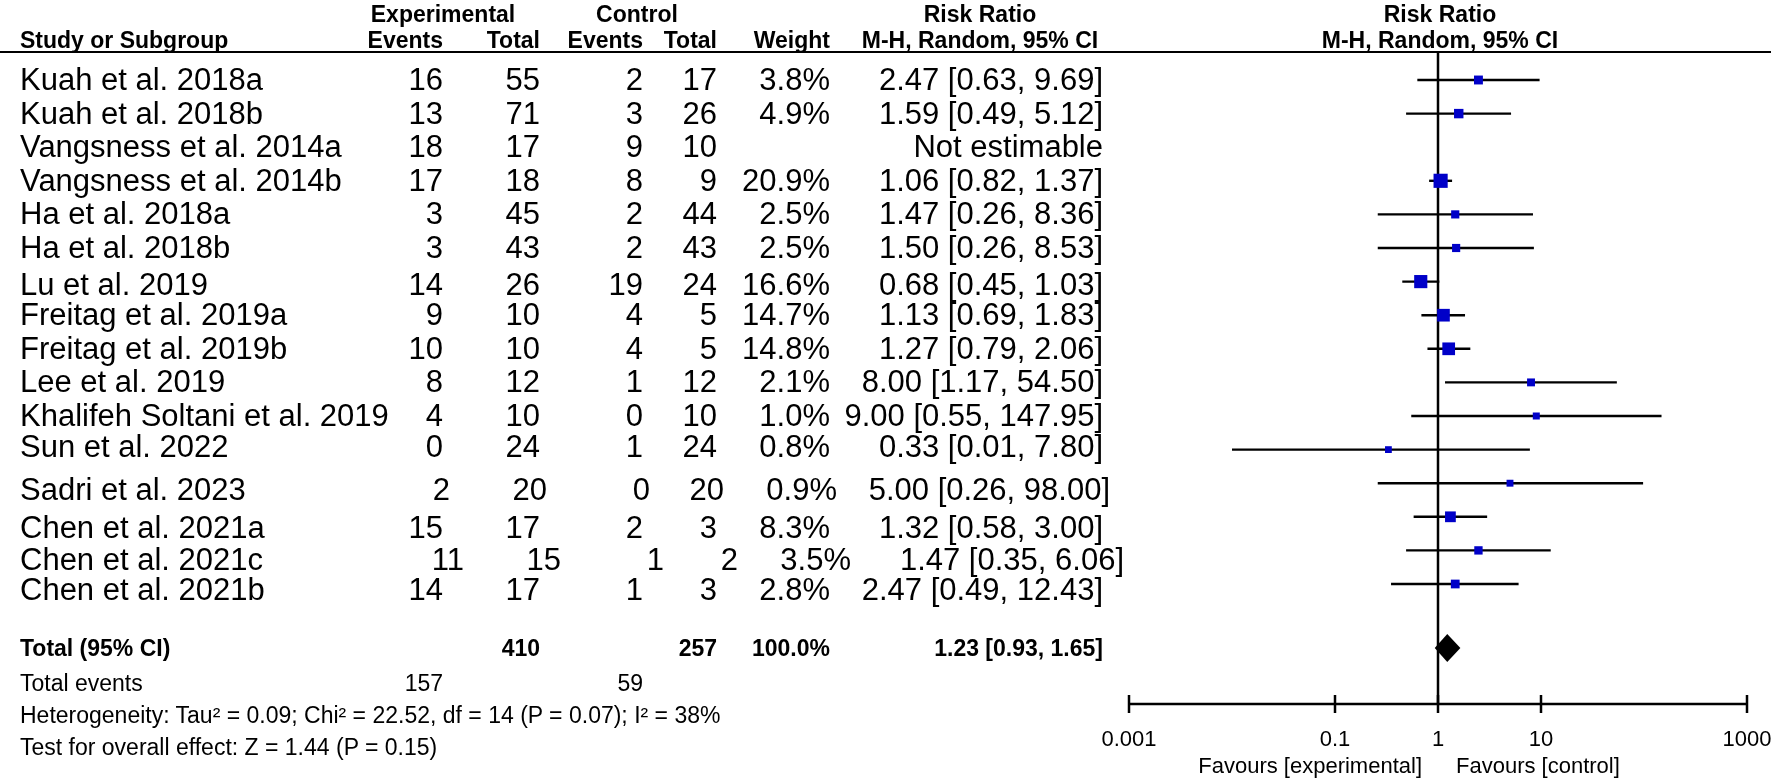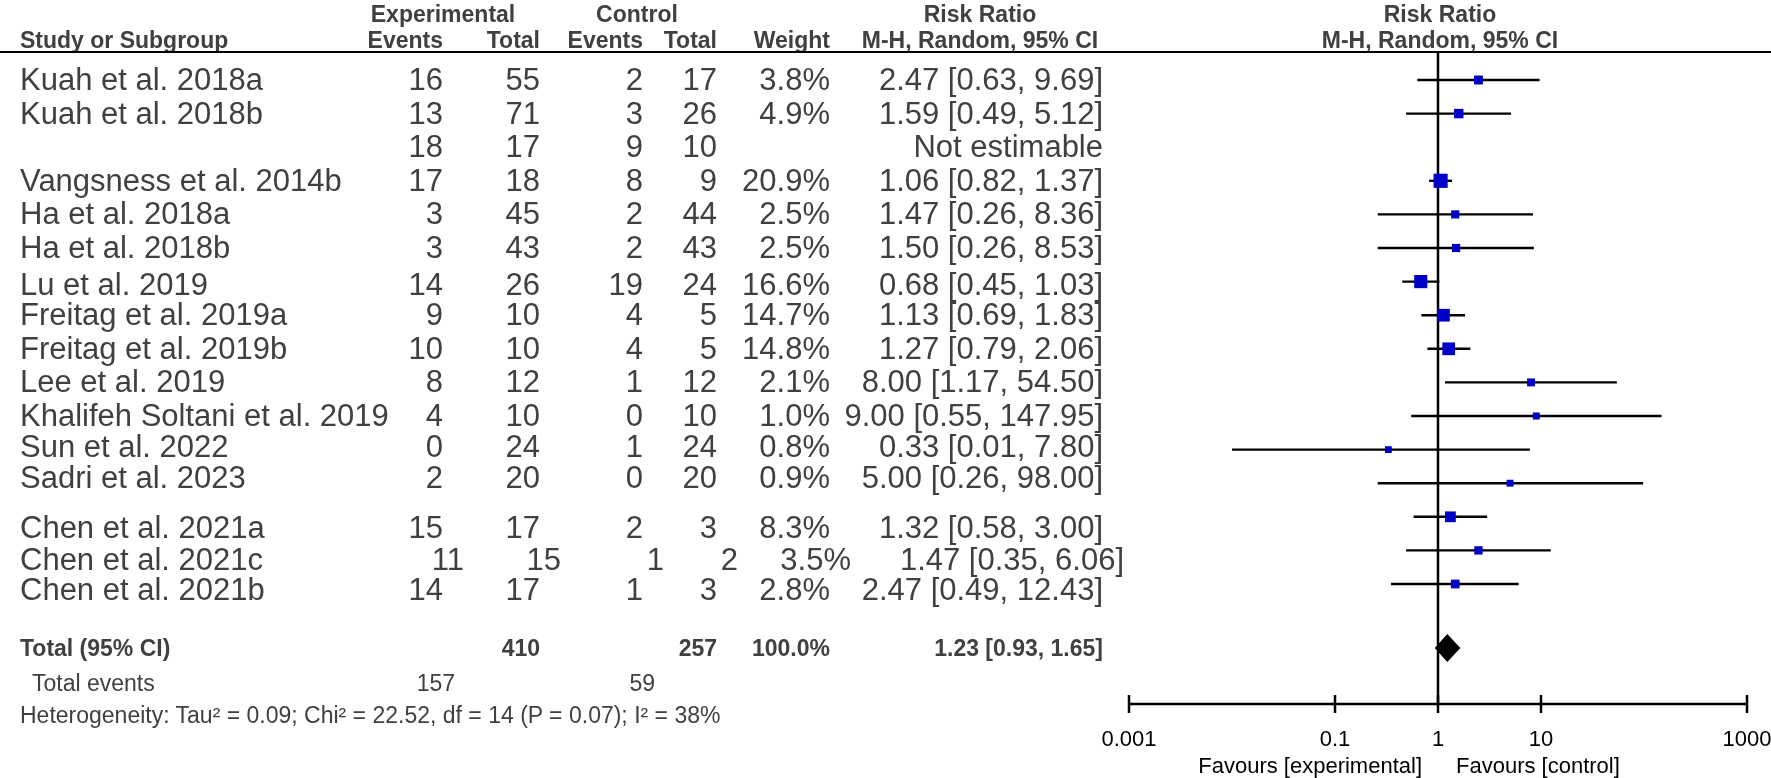--- a/index.html
+++ b/index.html
@@ -1,18 +1,18 @@
 <!DOCTYPE html>
 <html><head>
 <meta charset="utf-8">
 <style>
   html,body{margin:0;padding:0;background:#fff;}
   .figure{
     position:relative;width:1771px;height:778px;background:#ffffff;
-    font-family:"Liberation Sans",sans-serif;color:#404040;overflow:hidden;
+    font-family:"Liberation Sans",sans-serif;color:#000000;overflow:hidden;
   }
   .abs{position:absolute;white-space:nowrap;}
   .hdr{font-weight:bold;font-size:23px;line-height:26px;}
   .ctr{transform:translateX(-50%);}
   .rule{position:absolute;top:51px;left:0;width:1771px;height:2px;background:#000;}
   .row{position:absolute;left:0;width:1108px;height:28px;font-size:31px;line-height:28px;}
   .cell{position:absolute;white-space:nowrap;}
   .c-study{left:20px;}
   .num{text-align:right;}
   .c-e1{right:665px;} .c-t1{right:568px;} .c-e2{right:465px;}
@@ -56,20 +56,21 @@
       <div class="row" style="top: 99.6px;">
       <span class="cell c-study">Kuah et al. 2018b</span>
       <span class="cell num c-e1">13</span>
       <span class="cell num c-t1">71</span>
       <span class="cell num c-e2">3</span>
       <span class="cell num c-t2">26</span>
       <span class="cell num c-w">4.9%</span>
       <span class="cell num c-rr">1.59 [0.49, 5.12]</span>
     </div>
       <div class="row" style="top: 133.2px;">
+      <span class="cell c-study">Vangsness et al. 2014a</span>
       <span class="cell num c-e1">18</span>
       <span class="cell num c-t1">17</span>
       <span class="cell num c-e2">9</span>
       <span class="cell num c-t2">10</span>
       <span class="cell num c-w"></span>
       <span class="cell num c-rr">Not estimable</span>
     </div>
       <div class="row" style="top: 166.8px;">
       <span class="cell c-study">Vangsness et al. 2014b</span>
       <span class="cell num c-e1">17</span>
@@ -144,21 +145,21 @@
     </div>
       <div class="row" style="top: 433px;">
       <span class="cell c-study">Sun et al. 2022</span>
       <span class="cell num c-e1">0</span>
       <span class="cell num c-t1">24</span>
       <span class="cell num c-e2">1</span>
       <span class="cell num c-t2">24</span>
       <span class="cell num c-w">0.8%</span>
       <span class="cell num c-rr">0.33 [0.01, 7.80]</span>
     </div>
-      <div class="row" style="top: 464px;">
+      <div class="row" style="top: 476px; padding-left: 7px;">
       <span class="cell c-study">Sadri et al. 2023</span>
       <span class="cell num c-e1">2</span>
       <span class="cell num c-t1">20</span>
       <span class="cell num c-e2">0</span>
       <span class="cell num c-t2">20</span>
       <span class="cell num c-w">0.9%</span>
       <span class="cell num c-rr">5.00 [0.26, 98.00]</span>
     </div>
       <div class="row" style="top: 498px; margin-top: 16px;">
       <span class="cell c-study">Chen et al. 2021a</span>
@@ -190,27 +191,28 @@
     </div>
 
   <div class="t-row bold" style="top:634px;">
     <span class="cell c-study">Total (95% CI)</span>
     <span class="cell num c-t1">410</span>
     <span class="cell num c-t2">257</span>
     <span class="cell num c-w">100.0%</span>
     <span class="cell num c-rr">1.23 [0.93, 1.65]</span>
   </div>
 
-  <div class="t-row" style="top:669px;margin-left:12px;">
+  <div class="t-row" style="top:669px;">
     <span class="cell c-study">Total events</span>
     <span class="cell num c-e1">157</span>
     <span class="cell num c-e2">59</span>
   </div>
 
   <div class="abs" style="left:20px;top:701px;font-size:23px;line-height:28px;">Heterogeneity: Tau² = 0.09; Chi² = 22.52, df = 14 (P = 0.07); I² = 38%</div>
+  <div class="abs" style="left:20px;top:733px;font-size:23px;line-height:28px;">Test for overall effect: Z = 1.44 (P = 0.15)</div>
 
   <svg id="plot" width="1771" height="778" viewBox="0 0 1771 778">
       <line x1="1438" y1="52" x2="1438" y2="704" stroke="#000000" stroke-width="2.5"></line>
       <line x1="1129" y1="704" x2="1747" y2="704" stroke="#000000" stroke-width="2.5"></line>
       <line x1="1129" y1="695" x2="1129" y2="713" stroke="#000000" stroke-width="2.5"></line>
       <text x="1129" y="746" text-anchor="middle">0.001</text>
       <line x1="1335" y1="695" x2="1335" y2="713" stroke="#000000" stroke-width="2.5"></line>
       <text x="1335" y="746" text-anchor="middle">0.1</text>
       <line x1="1438" y1="695" x2="1438" y2="713" stroke="#000000" stroke-width="2.5"></line>
       <text x="1438" y="746" text-anchor="middle">1</text>

